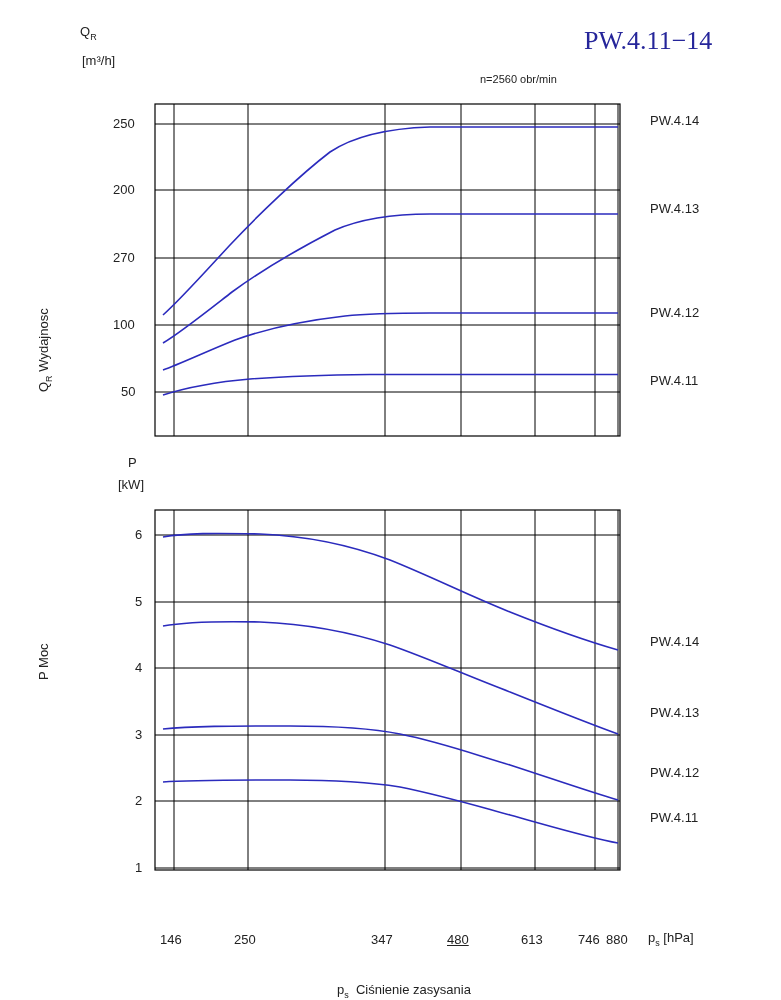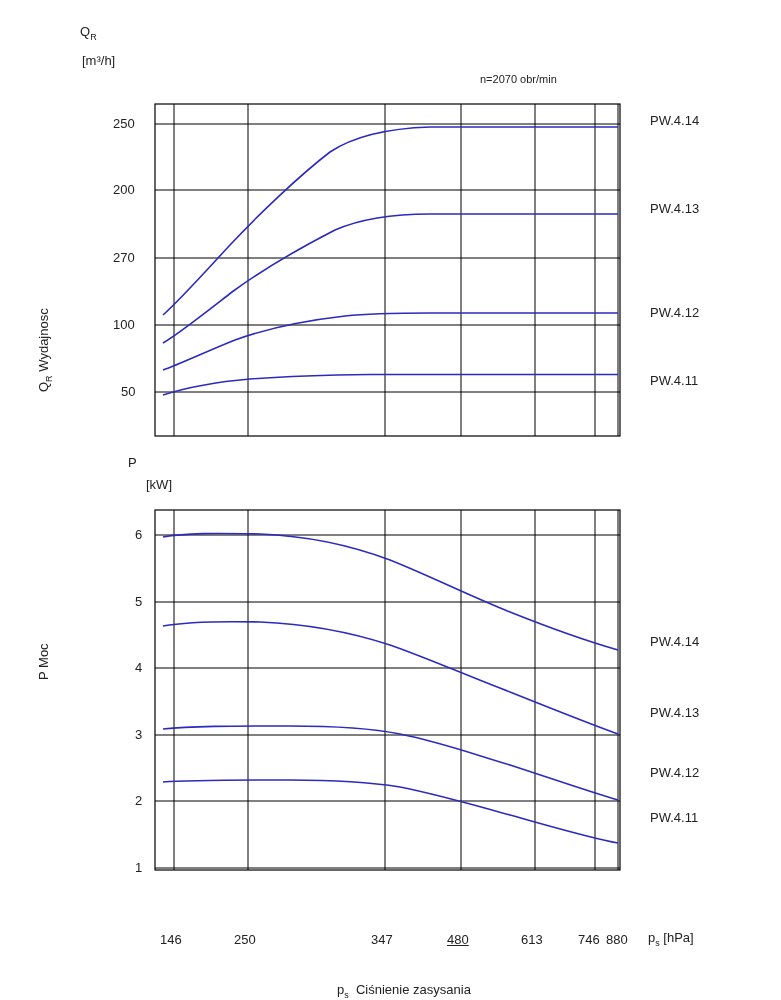--- a/index.html
+++ b/index.html
@@ -47,36 +47,37 @@
     color: #222;
     white-space: nowrap;
     margin-left: 8px;
   }
 </style>
 </head>
 <body>
 
 <div class="root">
 
+  <div class="abs code" style="left:584px; top:26px;">PW.4.11−14</div>
 
   <div class="abs txt" style="left:80px; top:24px;">
     <span>Q</span><span class="sub">R</span>
   </div>
   <div class="abs txt" style="left:73px; top:53px;padding-left:9px;">[m³/h]</div>
 
-  <div class="abs txt small" style="left:480px; top:73px;">n=2070  obr/min</div>
+  <div class="abs txt small" style="left:480px; top:73px;">n=2560  obr/min</div>
 
   <div class="abs vlabel txt" style="left:36px; top:392px;">
     <span>Q</span><span class="sub">R</span>&nbsp;<span>Wydajnosc</span>
   </div>
 
   <div class="abs vlabel txt" style="left:36px; top:680px;">P  Moc</div>
 
   <div class="abs txt" style="left:128px; top:455px;">P</div>
-  <div class="abs txt" style="left:118px; top:477px;margin-left:28px;">[kW]</div>
+  <div class="abs txt" style="left:118px; top:477px;">[kW]</div>
 
   <svg class="abs" style="left:0px; top:0px;" width="781" height="470" viewBox="0 0 781 470">
 
     <g stroke="#000000" stroke-width="1.2" fill="none">
       <rect x="155" y="104" width="465" height="332"></rect>
     </g>
 
     <g stroke="#000000" stroke-width="1" fill="none">
       <line x1="174" y1="104" x2="174" y2="436"></line>
       <line x1="248" y1="104" x2="248" y2="436"></line>

